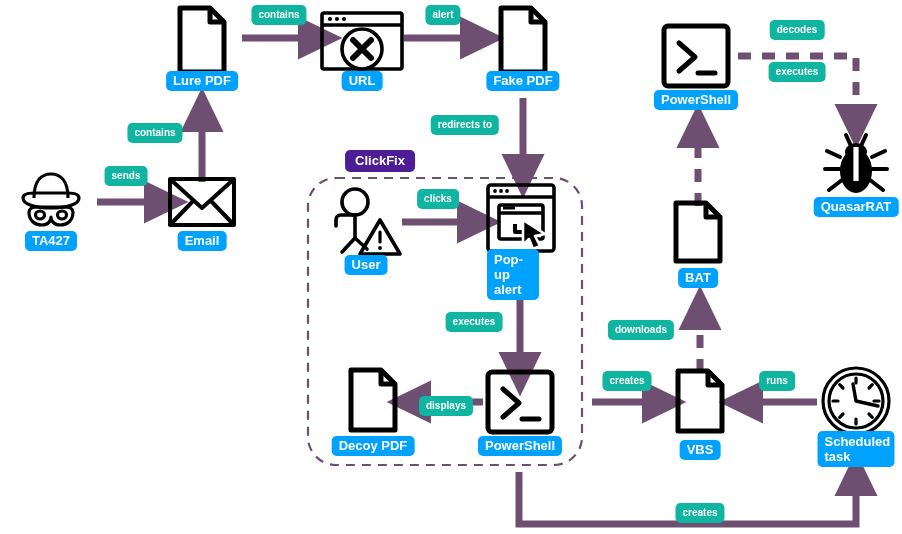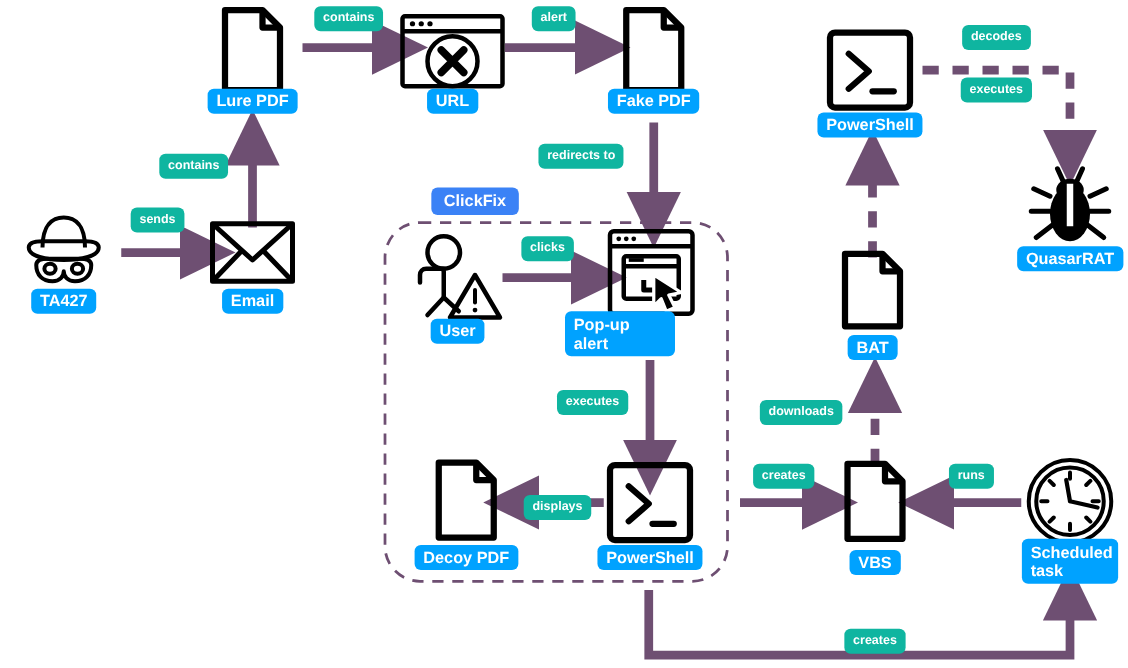--- a/index.html
+++ b/index.html
@@ -13,21 +13,21 @@
         font-size:13px;line-height:14px;border-radius:5px;
         text-align:left;padding:3px 7px;box-sizing:border-box;
         transform:translateX(-50%);white-space:nowrap;}
   .pill.two{white-space:normal;line-height:15px;}
   
   .elab{position:absolute;background:#0FB5A0;color:#fff;font-weight:bold;
         font-size:10px;line-height:14px;border-radius:5px;
         padding:3px 7px;box-sizing:border-box;text-align:center;
         transform:translate(-50%,-50%);white-space:nowrap;}
   
-  .glab{position:absolute;background:#3b82f6;color:#fff;font-weight:bold;
+  .glab{position:absolute;background:#4c1d95;color:#fff;font-weight:bold;
         font-size:13px;line-height:14px;border-radius:5px;
         padding:4px 10px;box-sizing:border-box;text-align:center;
         transform:translate(-50%,-50%);white-space:nowrap;}
 </style>
 </head>
 <body>
 
 <div id="stage">
 
   <svg id="svgroot" viewBox="0 0 902 534">
@@ -172,21 +172,21 @@
 
     <rect x="308" y="178" width="274" height="287" rx="28" ry="28" fill="none" stroke="#6E4F72" stroke-width="2.2" stroke-dasharray="9 7"></rect>
   </svg>
 
   <div class="pill" style="left:51px;top:231px;">TA427</div>
   <div class="pill" style="left:202px;top:231px;">Email</div>
   <div class="pill" style="left:202px;top:71px;">Lure PDF</div>
   <div class="pill" style="left:362px;top:71px;">URL</div>
   <div class="pill" style="left:523px;top:71px;">Fake PDF</div>
   <div class="pill" style="left:366px;top:255px;">User</div>
-  <div class="pill two" style="left:496px;top:249px;width:88px;">Pop-up
+  <div class="pill two" style="left:513px;top:249px;width:52px;">Pop-up
 alert</div>
   <div class="pill" style="left:373px;top:436px;">Decoy PDF</div>
   <div class="pill" style="left:520px;top:436px;">PowerShell</div>
   <div class="pill" style="left:700px;top:440px;">VBS</div>
   <div class="pill two" style="left:856px;top:431px;width:77px;">Scheduled
 task</div>
   <div class="pill" style="left:698px;top:268px;">BAT</div>
   <div class="pill" style="left:696px;top:90px;">PowerShell</div>
   <div class="pill" style="left:856px;top:197px;">QuasarRAT</div>
 

